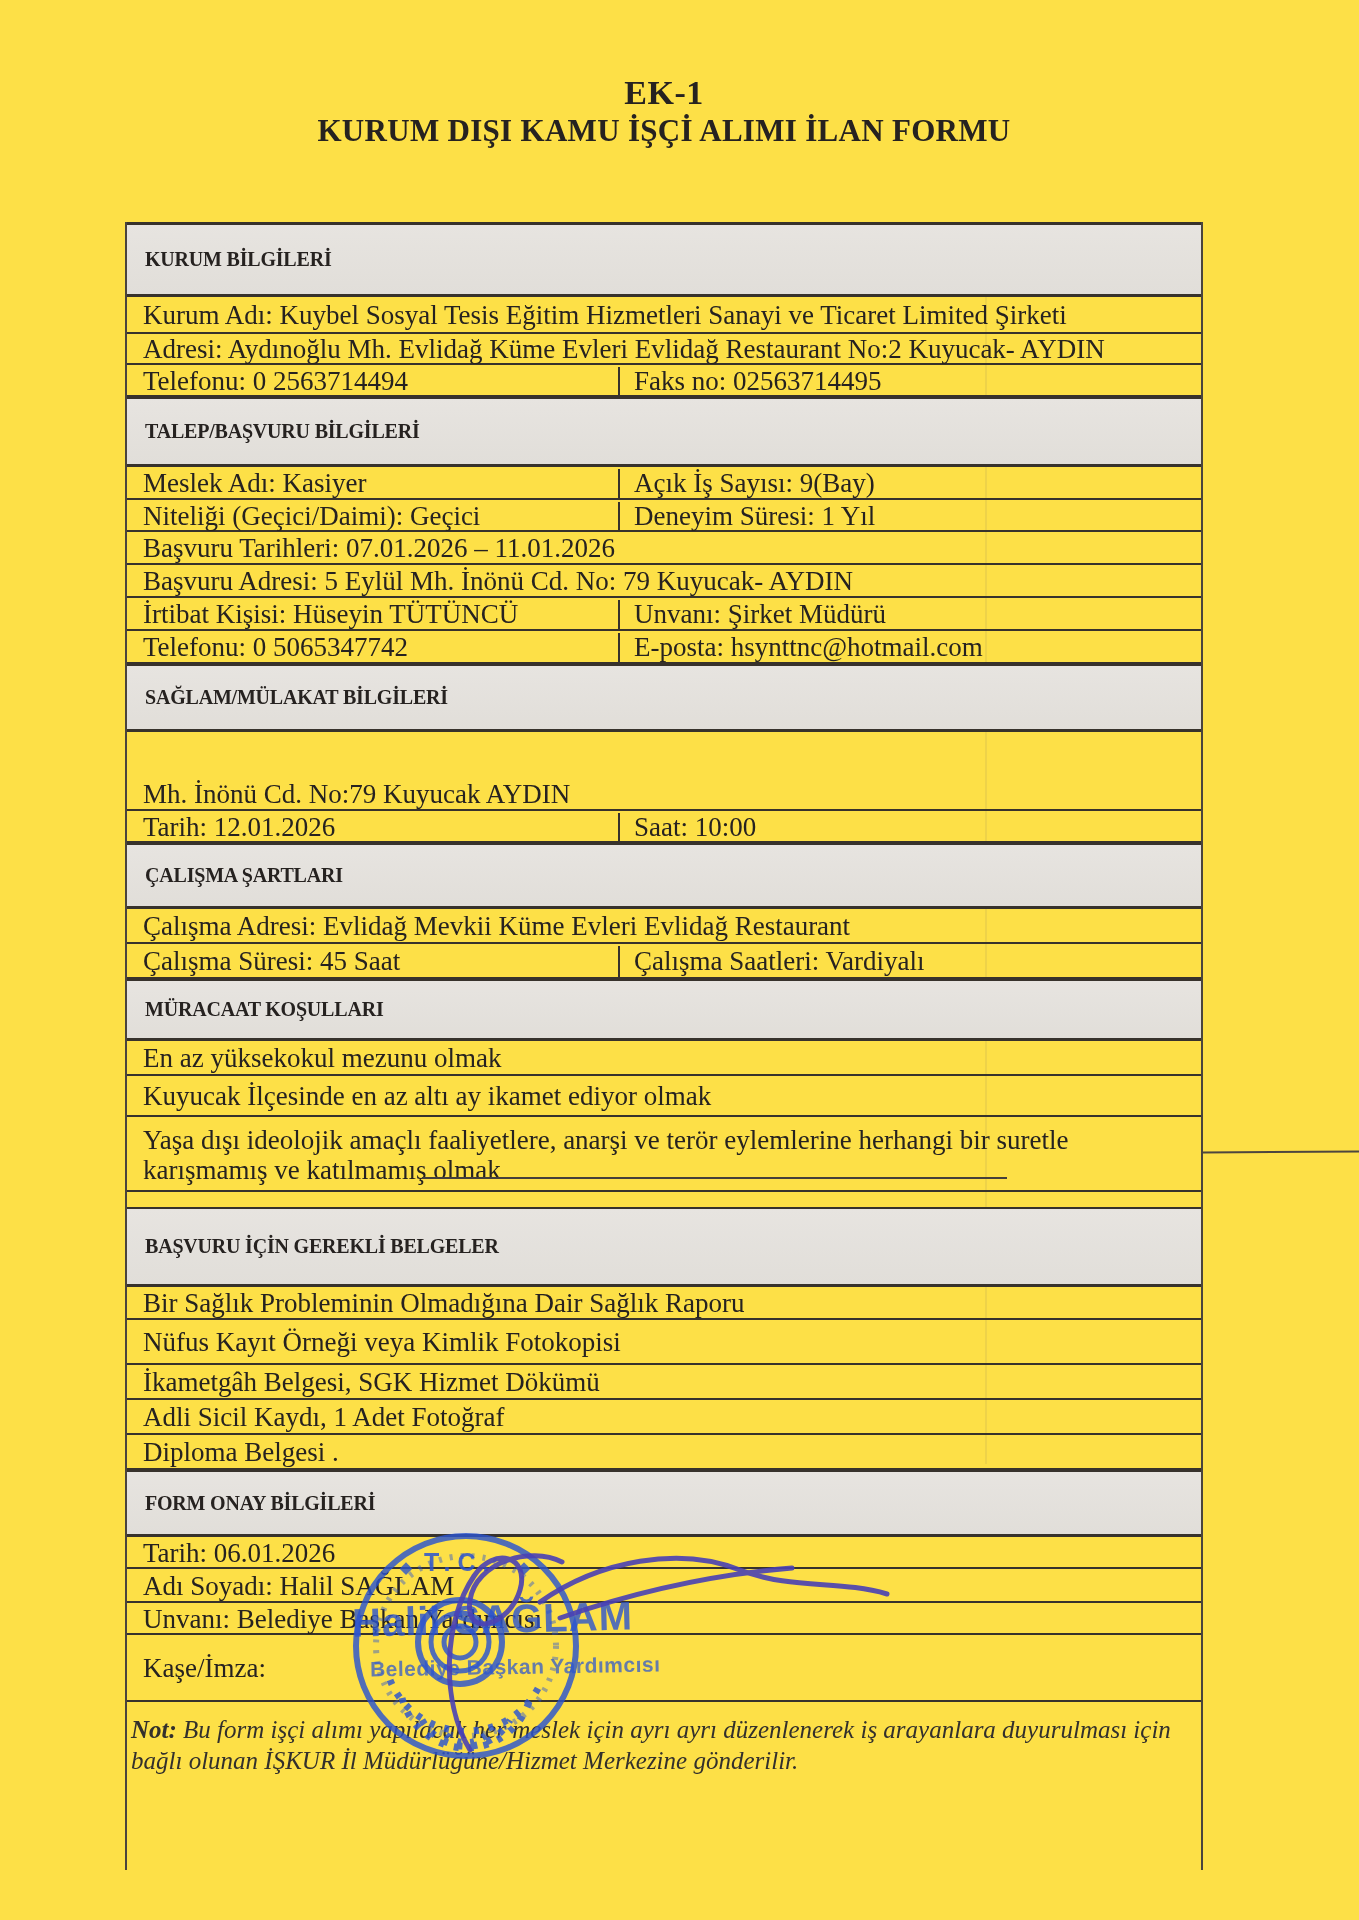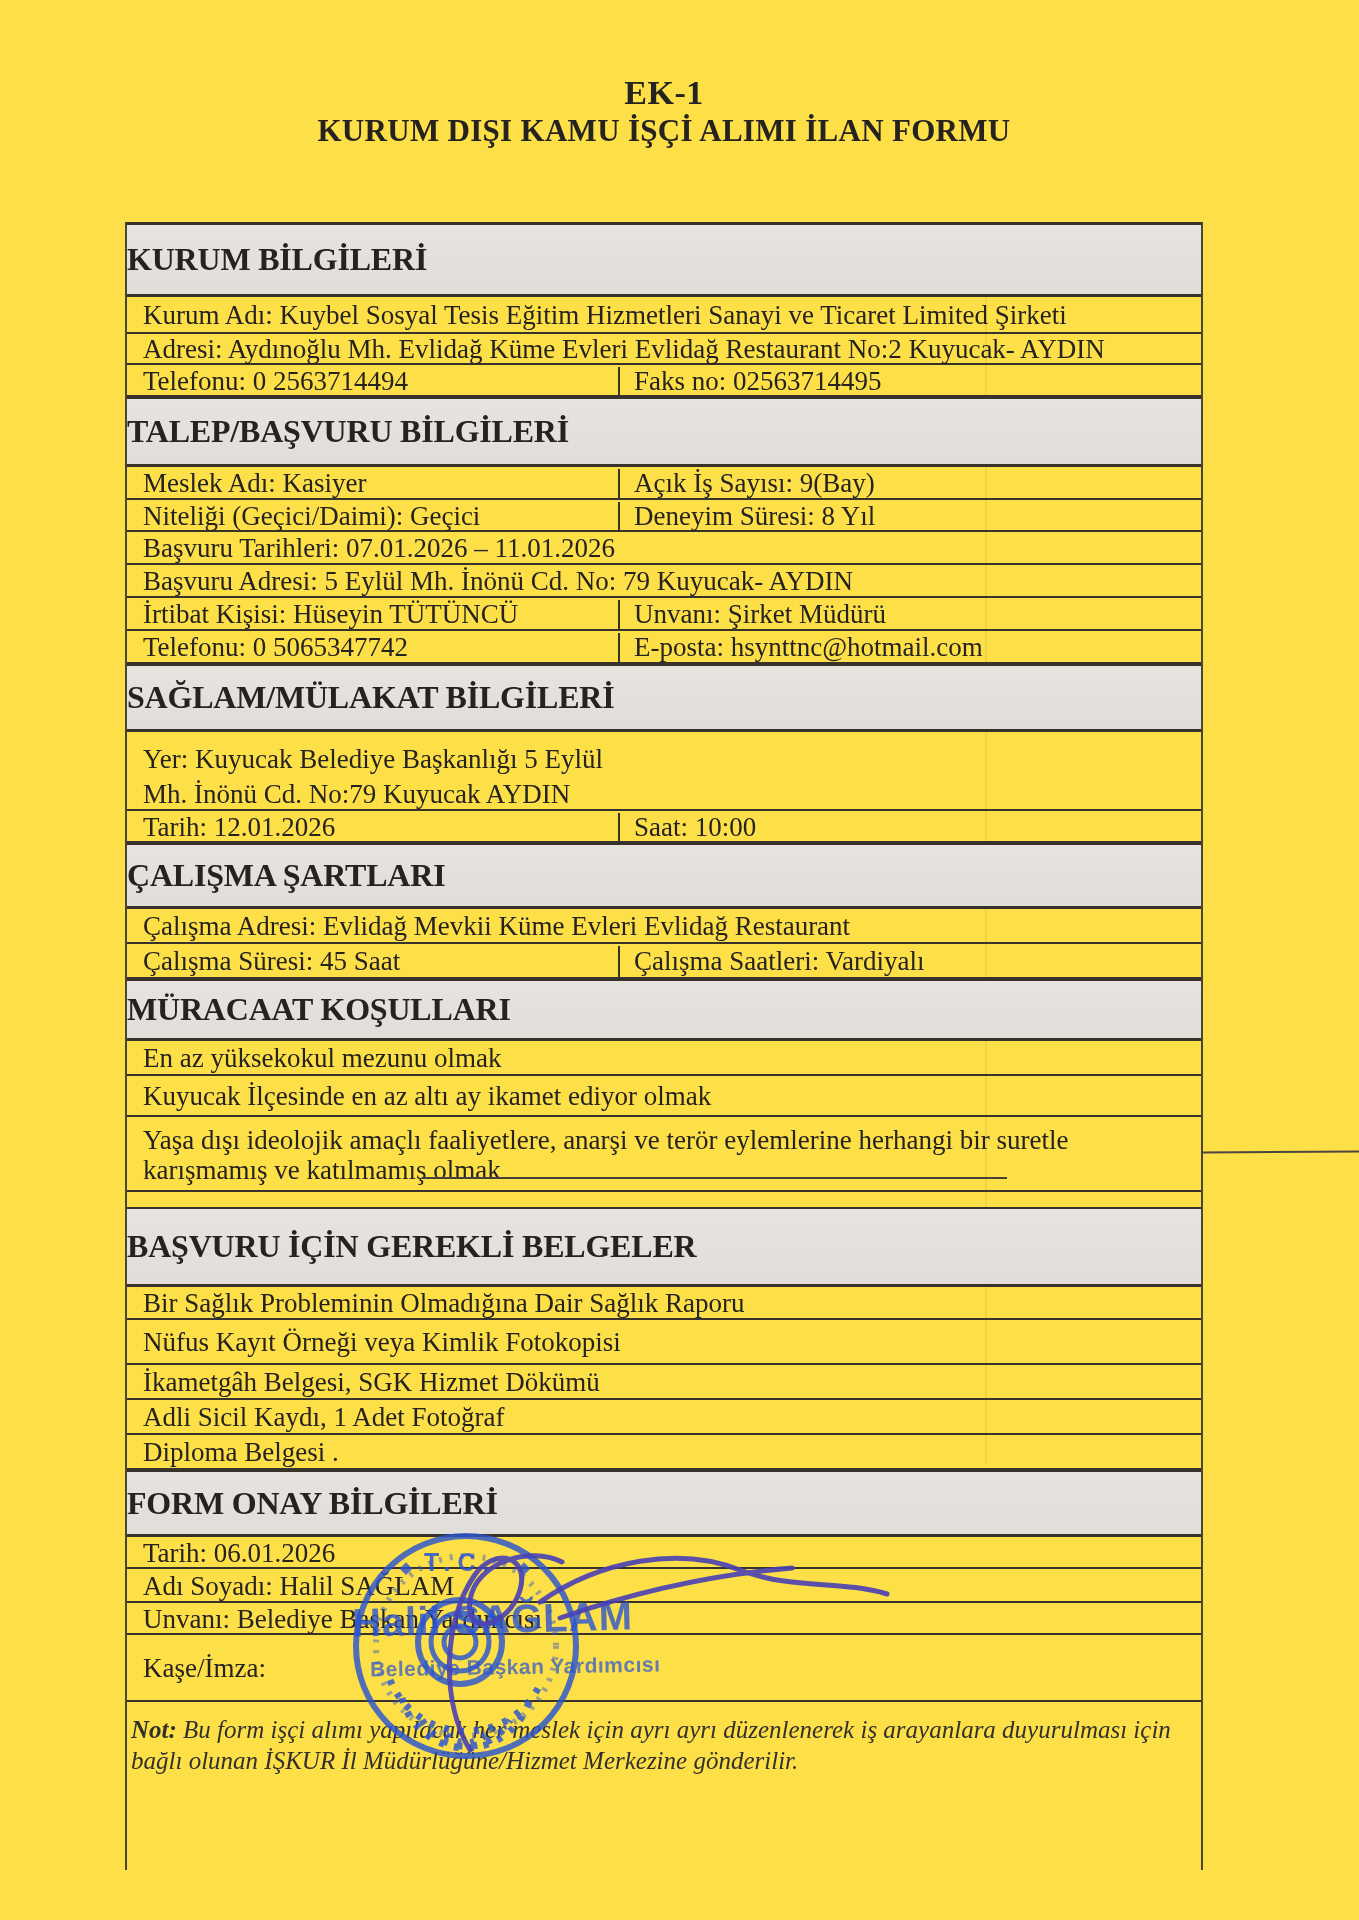--- a/index.html
+++ b/index.html
@@ -5,21 +5,21 @@
   html,body{margin:0;padding:0;background:#e9e7e4;}
   .page{position:relative;width:1359px;height:1920px;background:#fde047;overflow:hidden;
         font-family:"Liberation Serif","DejaVu Serif",serif;color:#262220;}
   .doc-title{position:absolute;left:0;top:74px;width:1328px;text-align:center;font-weight:bold;}
   .doc-title .l1{font-size:34px;line-height:38px;letter-spacing:0.5px;}
   .doc-title .l2{font-size:31px;line-height:38px;letter-spacing:0.3px;}
   .sheet{position:absolute;left:125px;top:222px;width:1078px;height:1648px;box-sizing:border-box;
          border-left:2px solid #4a443d;border-right:2px solid #4a443d;}
   .band{box-sizing:border-box;border-top:2px solid #37322c;border-bottom:3px solid #37322c;
         background:linear-gradient(#e7e4e0,#e1ded9);display:flex;align-items:center;
-        font-weight:bold;font-size:32px;letter-spacing:-0.2px;}
+        padding-left:18px;font-weight:bold;font-size:20px;letter-spacing:-0.2px;}
   .band:first-child{border-top:3px solid #37322c;}
   .row{box-sizing:border-box;border-bottom:2px solid #37322c;display:flex;align-items:center;
        font-size:27px;padding-top:2px;}
   .row.single{padding-left:16px;}
   .cell{box-sizing:border-box;display:flex;align-items:center;align-self:stretch;}
   .cell.l{width:493px;flex:none;border-right:2px solid #37322c;padding-left:16px;}
   .cell.r{flex:1;padding-left:14px;}
   .row.block{display:block;padding-left:16px;}
   .row.yer{line-height:35px;padding-top:10px;font-size:27px;}
   .row.kosul3{position:relative;padding-top:8px;line-height:30px;}
@@ -86,21 +86,21 @@
         </div>
       <div class="cell r">
           <span>Açık İş Sayısı: 9(Bay)</span>
         </div>
     </div>
     <div class="row" style="height:32px">
       <div class="cell l">
           <span>Niteliği (Geçici/Daimi): Geçici</span>
         </div>
       <div class="cell r">
-          <span>Deneyim Süresi: 8 Yıl</span>
+          <span>Deneyim Süresi: 1 Yıl</span>
         </div>
     </div>
     <div class="row single" style="height:33px">
       <span>Başvuru Tarihleri: 07.01.2026 – 11.01.2026</span>
     </div>
     <div class="row single" style="height:33px">
       <span>Başvuru Adresi: 5 Eylül Mh. İnönü Cd. No: 79 Kuyucak- AYDIN</span>
     </div>
     <div class="row" style="height:33px">
       <div class="cell l">
@@ -116,21 +116,21 @@
         </div>
       <div class="cell r">
           <span>E-posta: hsynttnc@hotmail.com</span>
         </div>
     </div>
 
     <div class="band" style="height:68px">
       <span>SAĞLAM/MÜLAKAT BİLGİLERİ</span>
     </div>
     <div class="row block yer" style="height:79px">
-      <span>Yer: Kuyucak Belediye Başkanlığı 5 Eylül</span><br>
+      <br>
       <span>Mh. İnönü Cd. No:79 Kuyucak AYDIN</span>
     </div>
     <div class="row" style="height:32px">
       <div class="cell l">
           <span>Tarih: 12.01.2026</span>
         </div>
       <div class="cell r">
           <span>Saat: 10:00</span>
         </div>
     </div>

